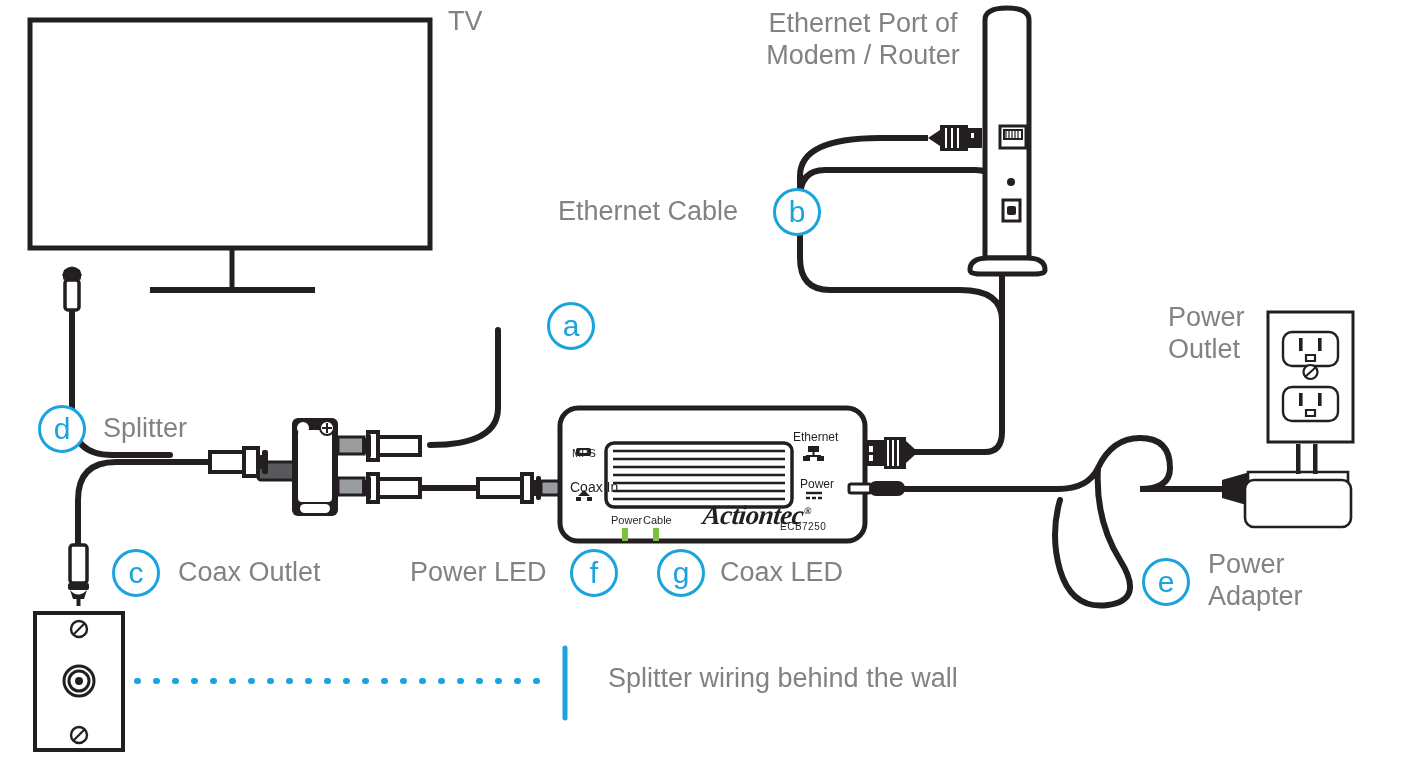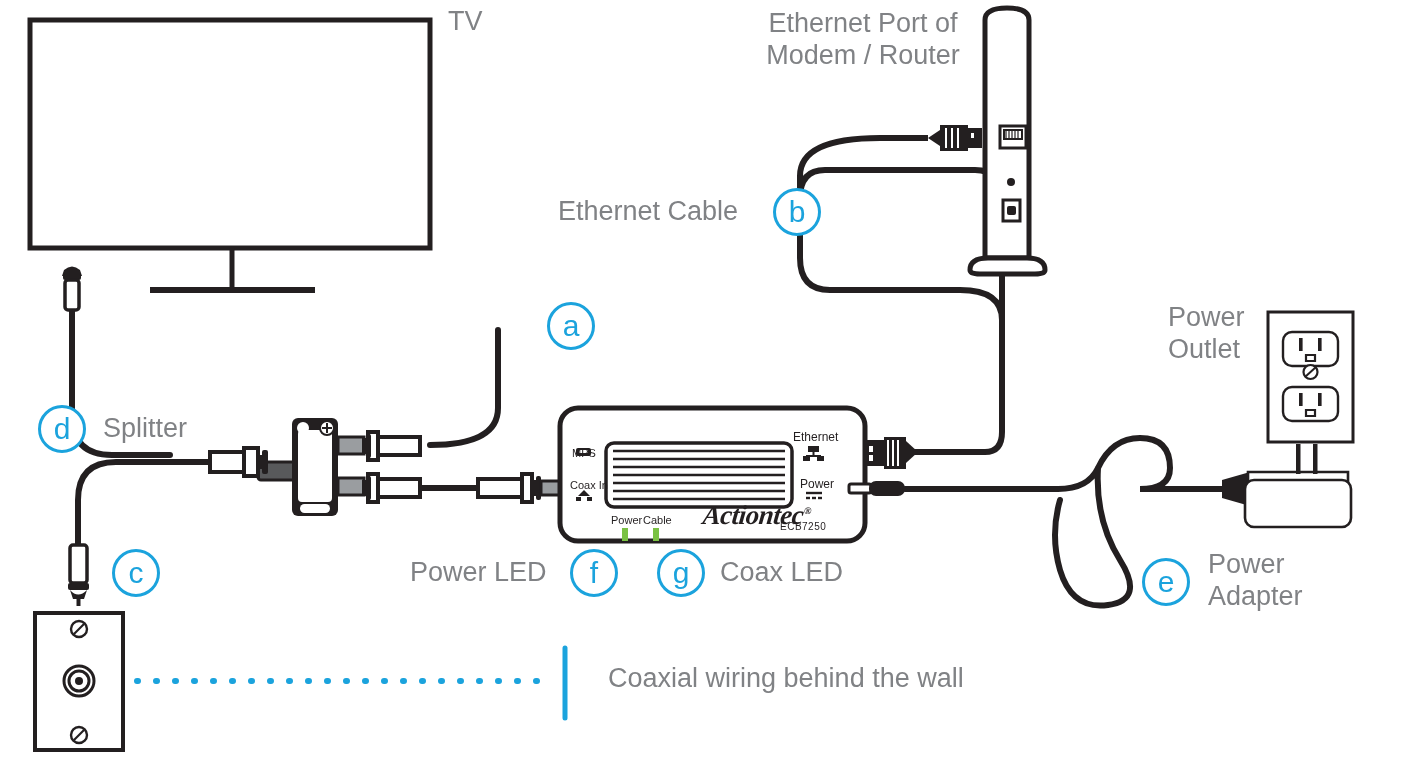--- a/index.html
+++ b/index.html
@@ -222,43 +222,44 @@
   <div class="lbl big" style="left:448px;top:6px;">TV</div>
 
   <div class="lbl big" style="left:558px;top:196px;">Ethernet Cable</div>
 
   <div class="lbl big" style="left:748px;top:8px;text-align:center;width:230px;">Ethernet Port of
 Modem / Router</div>
 
 
   <div class="lbl big" style="left:103px;top:413px;">Splitter</div>
 
+  <div class="lbl big" style="left:178px;top:557px;">Coax Outlet</div>
 
   <div class="lbl big" style="left:1168px;top:302px;">Power
 Outlet</div>
 
   <div class="lbl big" style="left:1208px;top:549px;">Power
 Adapter</div>
 
   <div class="lbl big" style="left:410px;top:557px;">Power LED</div>
 
   <div class="lbl big" style="left:720px;top:557px;">Coax LED</div>
 
-  <div class="lbl big" style="left:608px;top:663px;">Coaxial wiring behind the wall</div>
+  <div class="lbl big" style="left:608px;top:663px;">Splitter wiring behind the wall</div>
 
   <div class="circ" style="left:547px;top:302px;width:48px;height:48px;">a</div>
   <div class="circ" style="left:773px;top:188px;width:48px;height:48px;">b</div>
   <div class="circ" style="left:112px;top:549px;width:48px;height:48px;">c</div>
   <div class="circ" style="left:38px;top:405px;width:48px;height:48px;">d</div>
   <div class="circ" style="left:1142px;top:558px;width:48px;height:48px;">e</div>
   <div class="circ" style="left:570px;top:549px;width:48px;height:48px;">f</div>
   <div class="circ" style="left:657px;top:549px;width:48px;height:48px;">g</div>
 
   <div class="dev-txt" style="left:572px;top:431px;font-size:11px;margin-top:16px;">MPS</div>
-  <div class="dev-txt" style="left:570px;top:479px;font-size:11px;">Coax In</div>
+  <div class="dev-txt" style="left:570px;top:479px;font-size:14px;">Coax In</div>
   <div class="dev-txt" style="left:793px;top:430px;font-size:12px;">Ethernet</div>
   <div class="dev-txt" style="left:800px;top:477px;font-size:12px;">Power</div>
 
   <div class="dev-txt" style="left:611px;top:514px;font-size:11px;">Power</div>
   <div class="dev-txt" style="left:643px;top:514px;font-size:11px;">Cable</div>
 
   <div style="position:absolute;left:703px;top:500px;font-family:'Liberation Serif',serif;
               font-style:italic;font-weight:bold;font-size:27px;color:#231f20;
               transform:skewX(-6deg);letter-spacing:-0.5px;">
     <span>Actiontec</span><span style="font-size:10px;vertical-align:super;">®</span>

